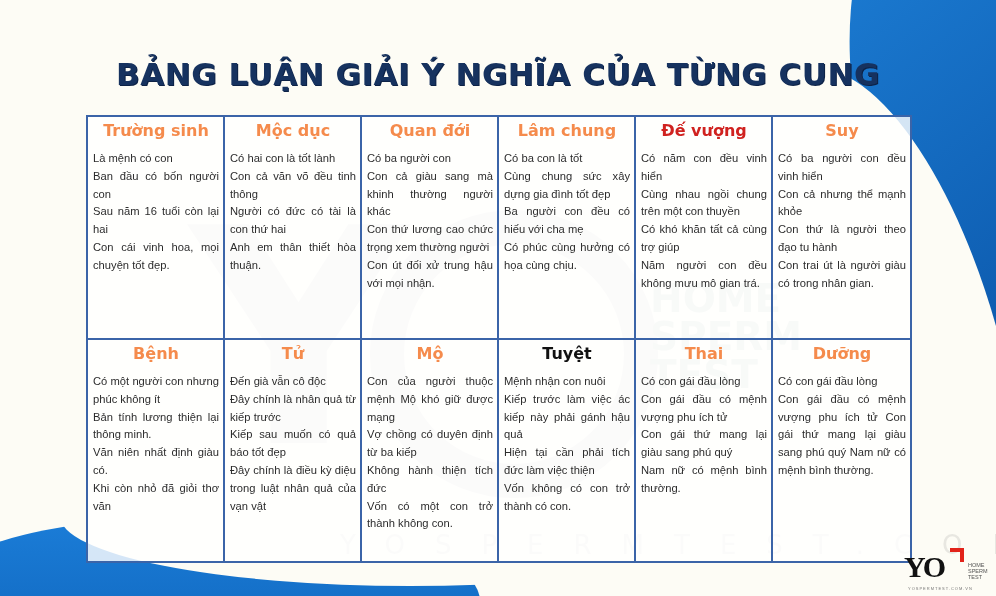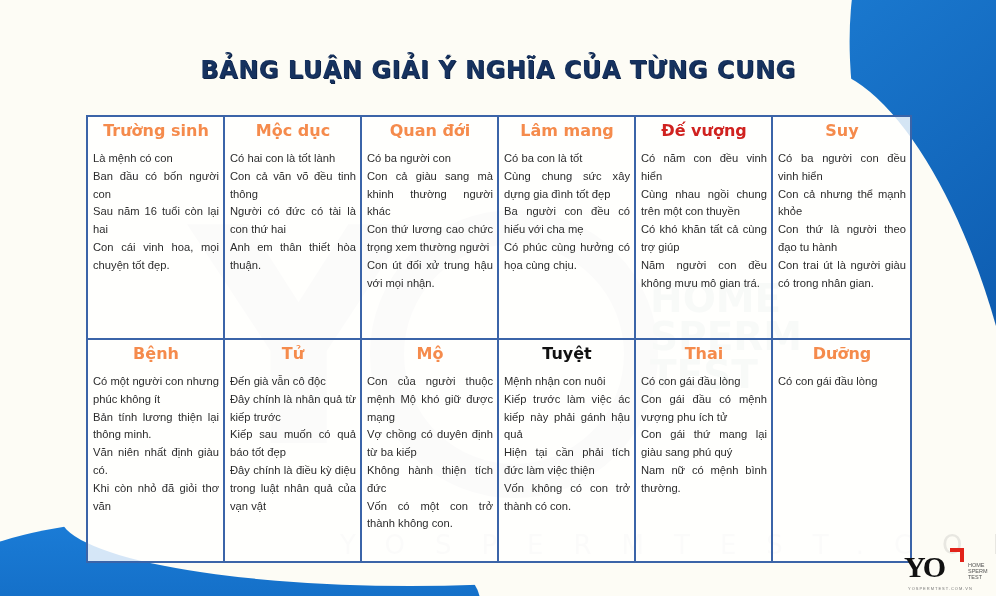--- a/index.html
+++ b/index.html
@@ -23,21 +23,21 @@
     border-radius: 50%;
     background: linear-gradient(180deg, #1b7dd8 0%, #0e62b8 100%);
   }
   .bg-wave-bottom-mask {
     position: absolute; left: 60px; bottom: 10px; width: 700px; height: 140px;
     border-radius: 50%; background: #fdfcf5;
   }
   .title {
     position: absolute; left: 0; width: 996px; top: 56px; text-align: center;
     font-family: "DejaVu Sans", sans-serif; font-weight: bold;
-    font-size: 24px; letter-spacing: 0.5px; color: #16325f;
+    font-size: 31px; letter-spacing: 0.5px; color: #16325f;
     text-shadow: 1px 1px 0 #0d2246;
   }
   .watermark {
     position: absolute; left: 190px; top: 190px; width: 560px; height: 330px;
     pointer-events: none; opacity: 0.16;
   }
   .watermark .wm-y {
     position: absolute; left: 0; top: 0; font-size: 300px; font-weight: bold;
     color: #7a7a7a; line-height: 300px;
   }
@@ -135,21 +135,21 @@
     <div class="cell">
       <div class="cell-title">Quan đới</div>
       <div class="cell-body">
         <div>Có ba người con</div>
         <div>Con cả giàu sang mà khinh thường người khác</div>
         <div>Con thứ lương cao chức trọng xem thường người</div>
         <div>Con út đối xử trung hậu với mọi nhận.</div>
       </div>
     </div>
     <div class="cell">
-      <div class="cell-title">Lâm mang</div>
+      <div class="cell-title">Lâm chung</div>
       <div class="cell-body">
         <div>Có ba con là tốt</div>
         <div>Cùng chung sức xây dựng gia đình tốt đẹp</div>
         <div>Ba người con đều có hiếu với cha mẹ</div>
         <div>Có phúc cùng hưởng có họa cùng chịu.</div>
       </div>
     </div>
     <div class="cell">
       <div class="cell-title red">Đế vượng</div>
       <div class="cell-body">
@@ -210,20 +210,21 @@
         <div>Có con gái đầu lòng</div>
         <div>Con gái đầu có mệnh vượng phu ích tử</div>
         <div>Con gái thứ mang lại giàu sang phú quý</div>
         <div>Nam nữ có mệnh bình thường.</div>
       </div>
     </div>
     <div class="cell last-col last-row">
       <div class="cell-title">Dưỡng</div>
       <div class="cell-body">
         <div>Có con gái đầu lòng</div>
+        <div>Con gái đầu có mệnh vượng phu ích tử Con gái thứ mang lại giàu sang phú quý Nam nữ có mệnh bình thường.</div>
       </div>
     </div>
   </div>
 
 <div class="logo">
   <span class="yo">YO</span>
   <span class="corner"></span>
   <div class="tag">
     <div>HOME</div>
     <div>SPERM</div>

